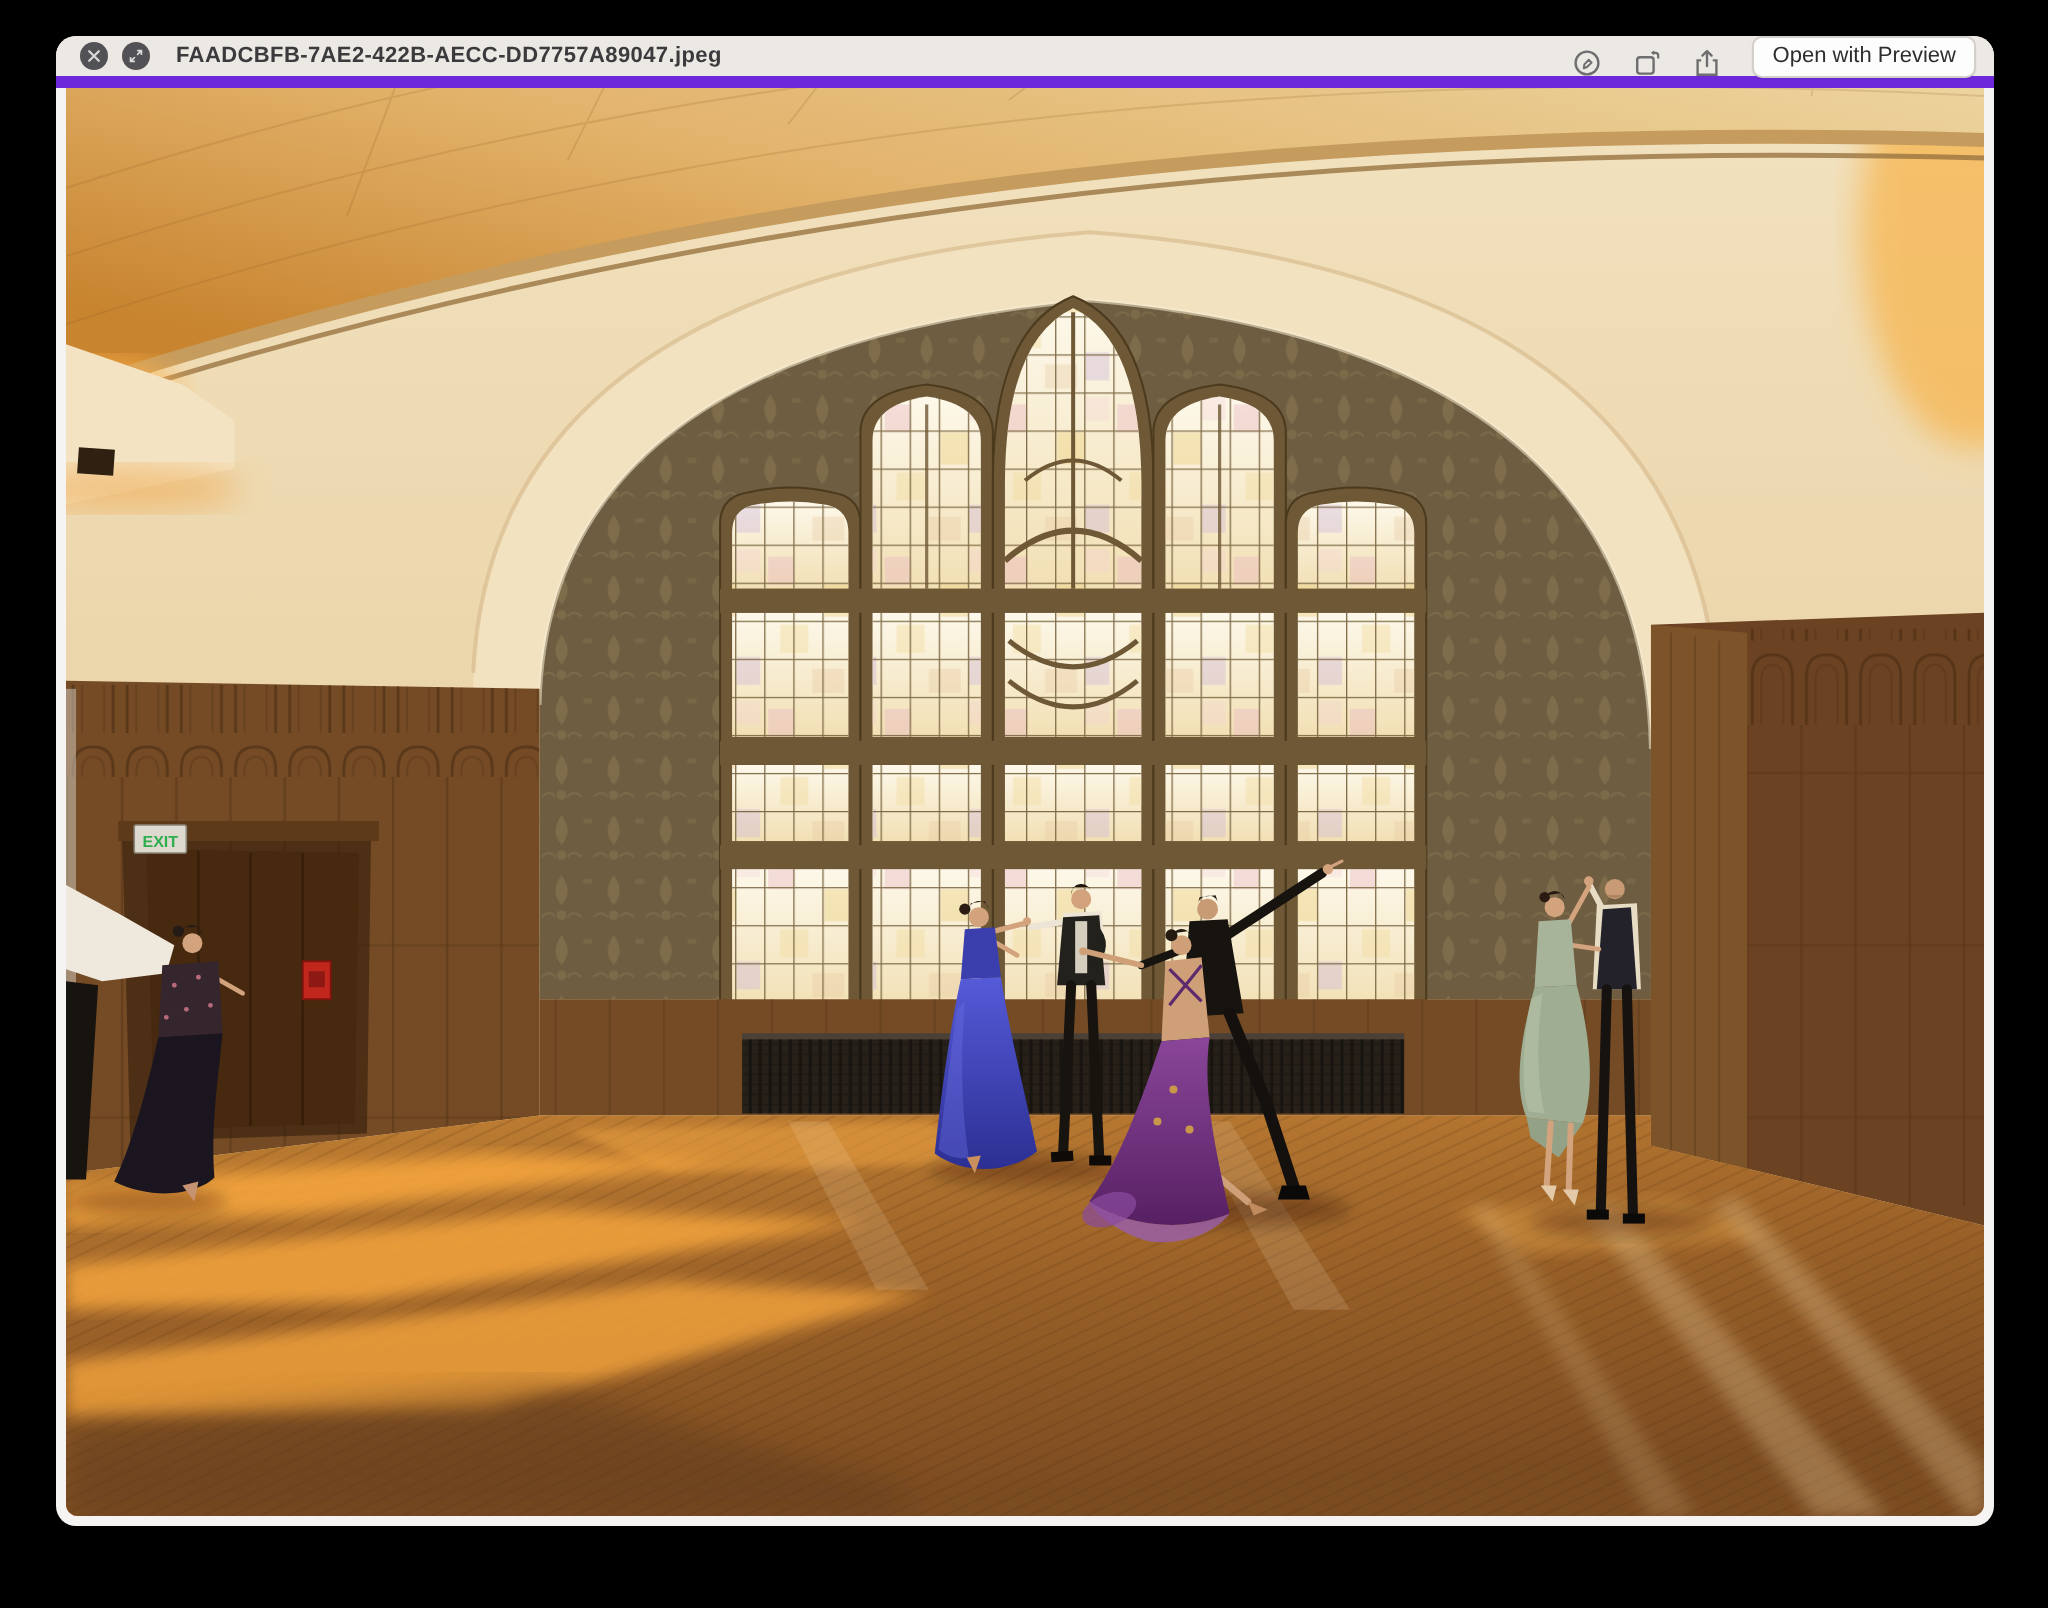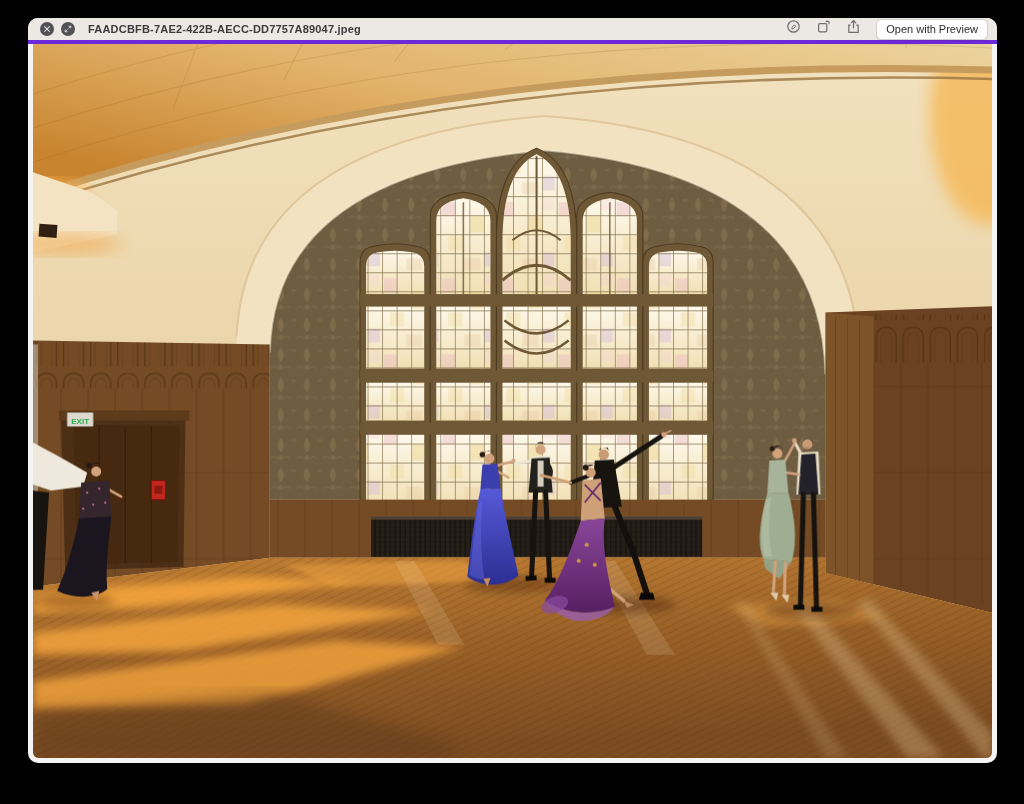--- a/index.html
+++ b/index.html
@@ -12,26 +12,26 @@
     --exit-green:#2fae4e; --alarm-red:#c1271d; --dress-blue:#3b3fae; --dress-purple:#6f3180;
     --dress-green:#9fae93; --skin:#d3a37e; --shirt-white:#ece4d4; --suit-black:#17130f;
   }
   *{box-sizing:border-box;margin:0;padding:0;}
   html,body{width:1024px;height:804px;background:#000;overflow:hidden;
     font-family:"Liberation Sans","DejaVu Sans",sans-serif;}
   .stage{position:relative;width:1024px;height:804px;background:#000;}
   .ql-window{position:absolute;left:28px;top:18px;width:969px;height:745px;border-radius:10px;
     background:var(--frame-white);overflow:hidden;box-shadow:0 0 0 1px rgba(0,0,0,.25),0 12px 34px rgba(0,0,0,.55);}
   .titlebar{position:absolute;left:0;top:0;right:0;height:26px;background:var(--chrome-bg);
-    display:flex;align-items:center;padding:0 9px 0 12px;border-bottom:4px solid #6d28d9;}
+    display:flex;align-items:center;padding:0 9px 0 12px;border-bottom:6px solid #6d28d9;}
   .tb-circle{width:14px;height:14px;border-radius:50%;background:var(--chrome-circle);border:none;
     display:flex;align-items:center;justify-content:center;margin-right:7px;cursor:pointer;flex:none;}
   .tb-title{font-size:11px;font-weight:700;color:var(--chrome-text);margin-left:6px;letter-spacing:.2px;
     white-space:nowrap;}
-  .tb-right{margin-left:auto;display:flex;align-items:flex-start;gap:15px;}
+  .tb-right{margin-left:auto;display:flex;align-items:flex-end;gap:15px;}
   .tb-icon{background:none;border:none;color:var(--chrome-icon);display:flex;align-items:center;cursor:pointer;padding:0;}
   .open-btn{font-size:11px;color:#2e2e30;background:var(--button-bg);border:1px solid var(--button-border);
     border-radius:5px;padding:3px 9px 4px;cursor:pointer;box-shadow:0 .5px 1px rgba(0,0,0,.08);white-space:nowrap;}
   .photo{position:absolute;left:5px;right:5px;top:26px;bottom:5px;background:#b91c1c;
     border-radius:0 0 6px 6px;overflow:hidden;}
   .photo svg{width:100%;height:100%;display:block;}
 </style>
 </head>
 <body>
 

